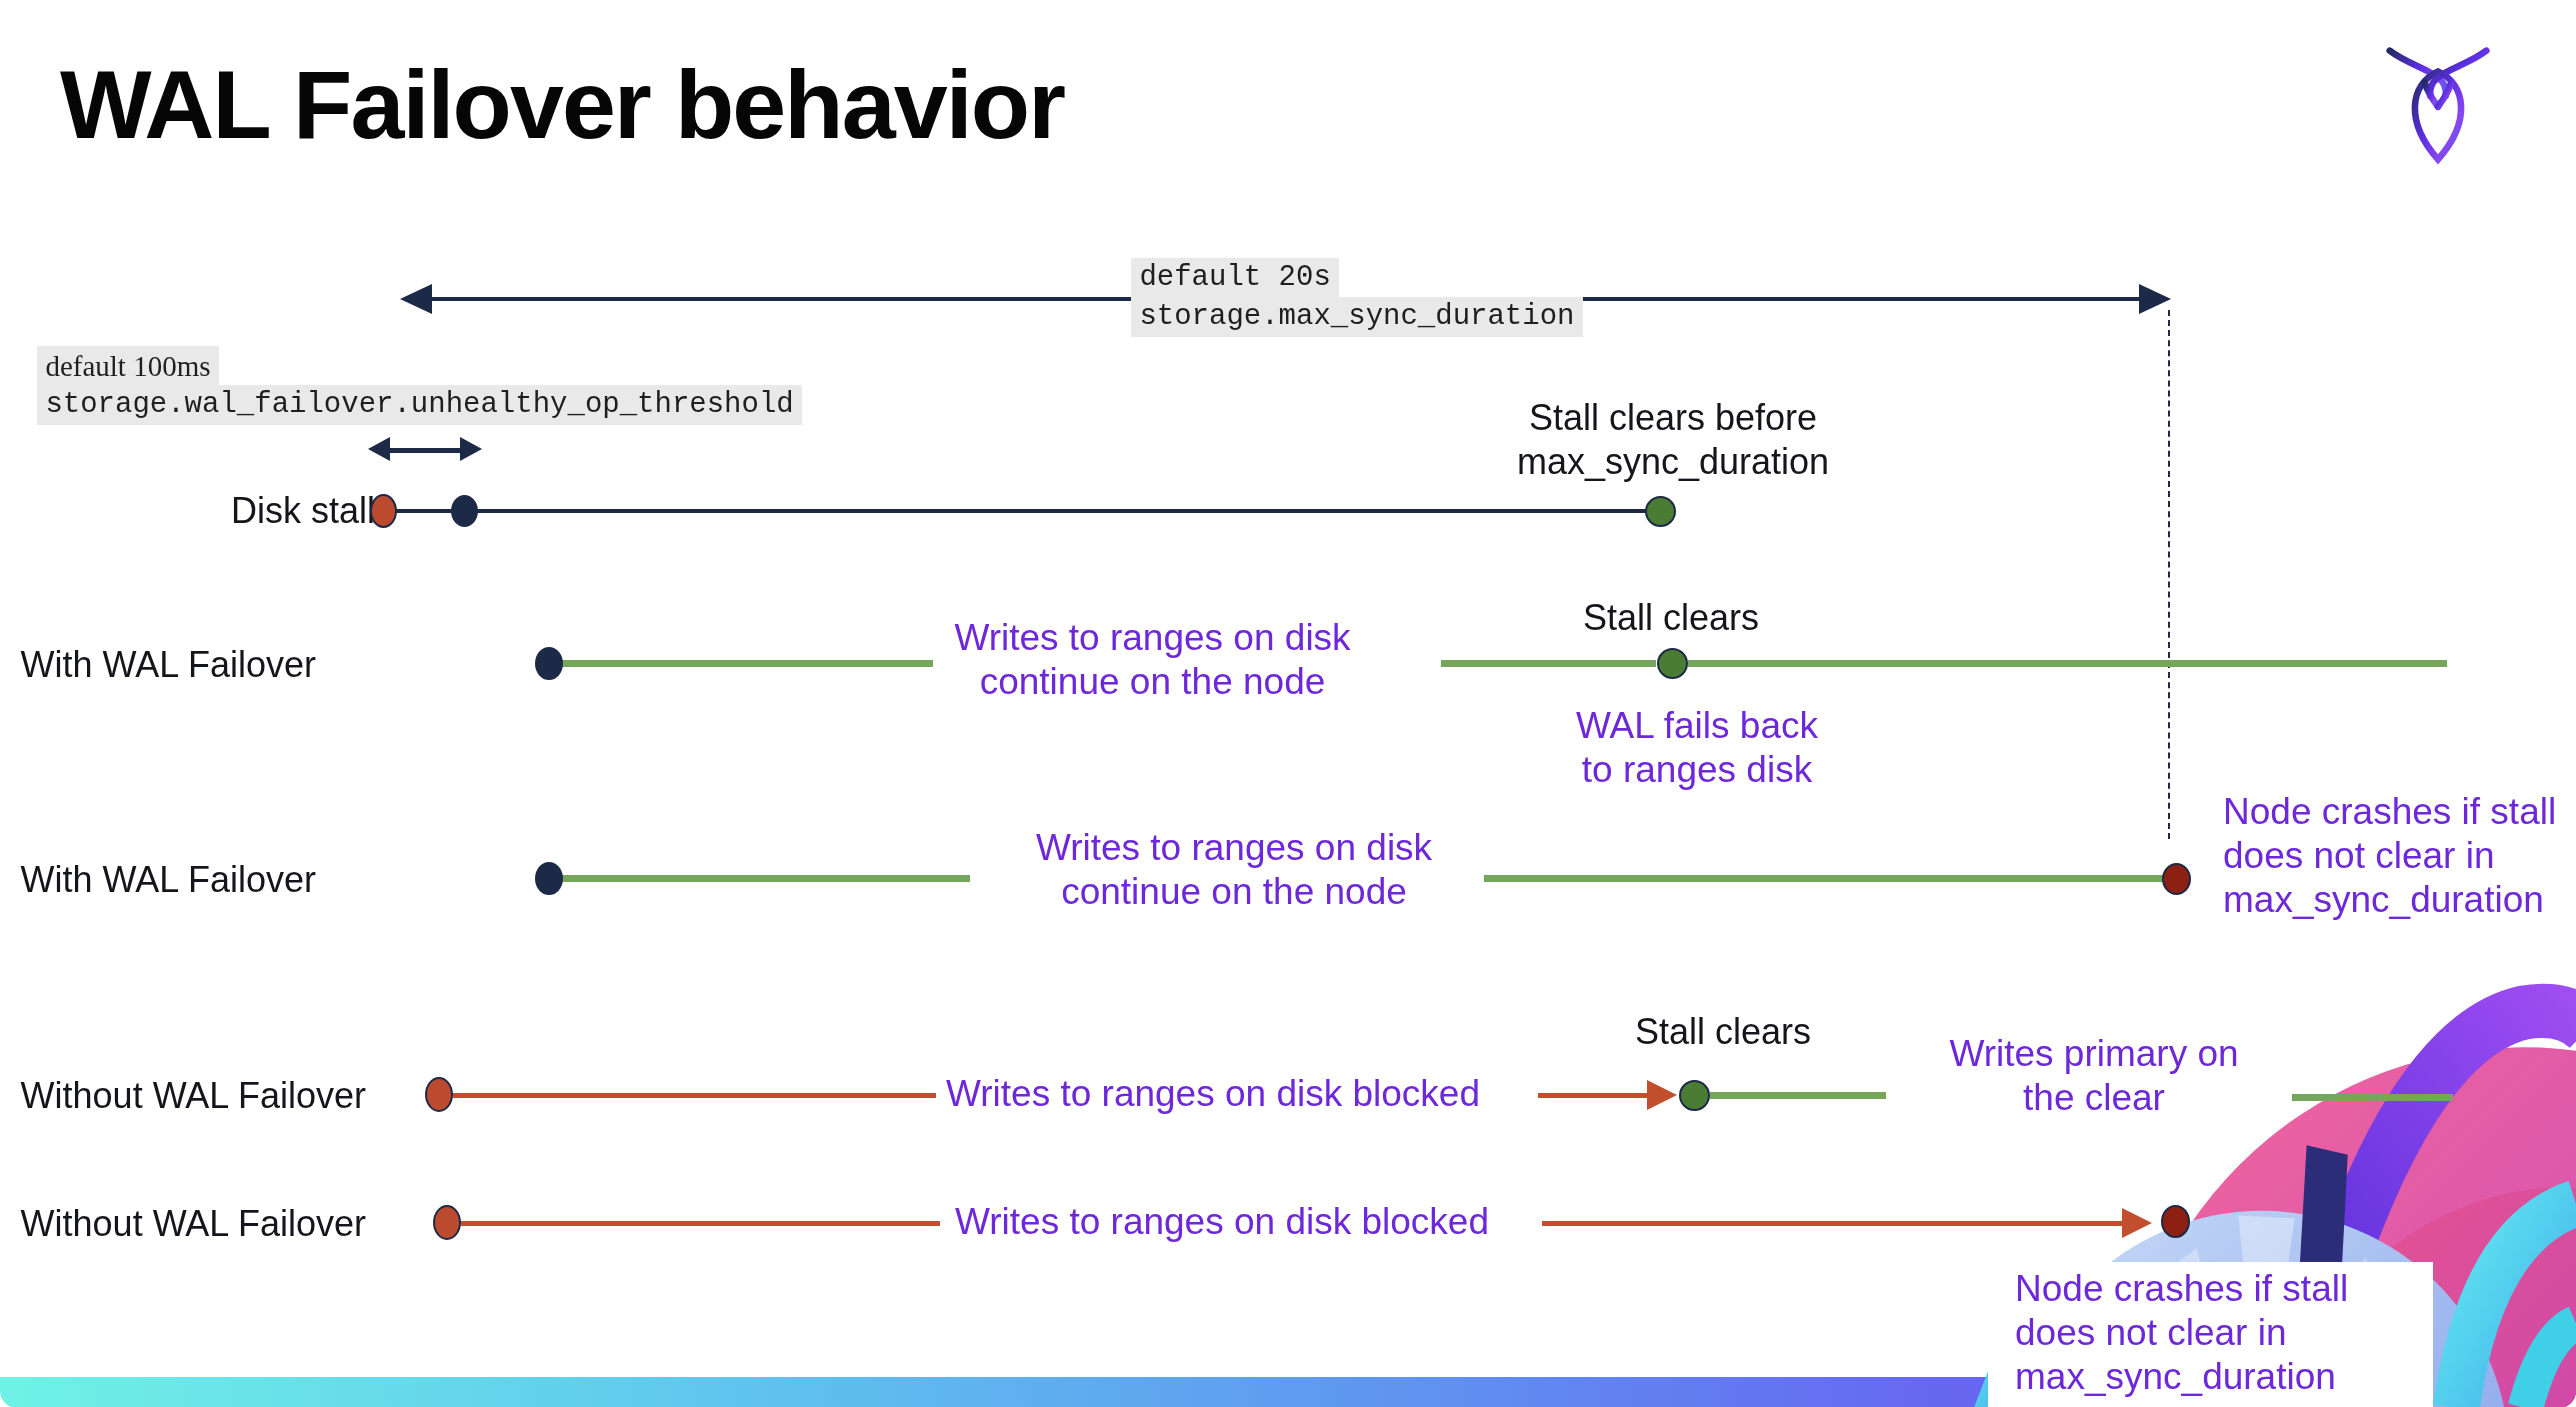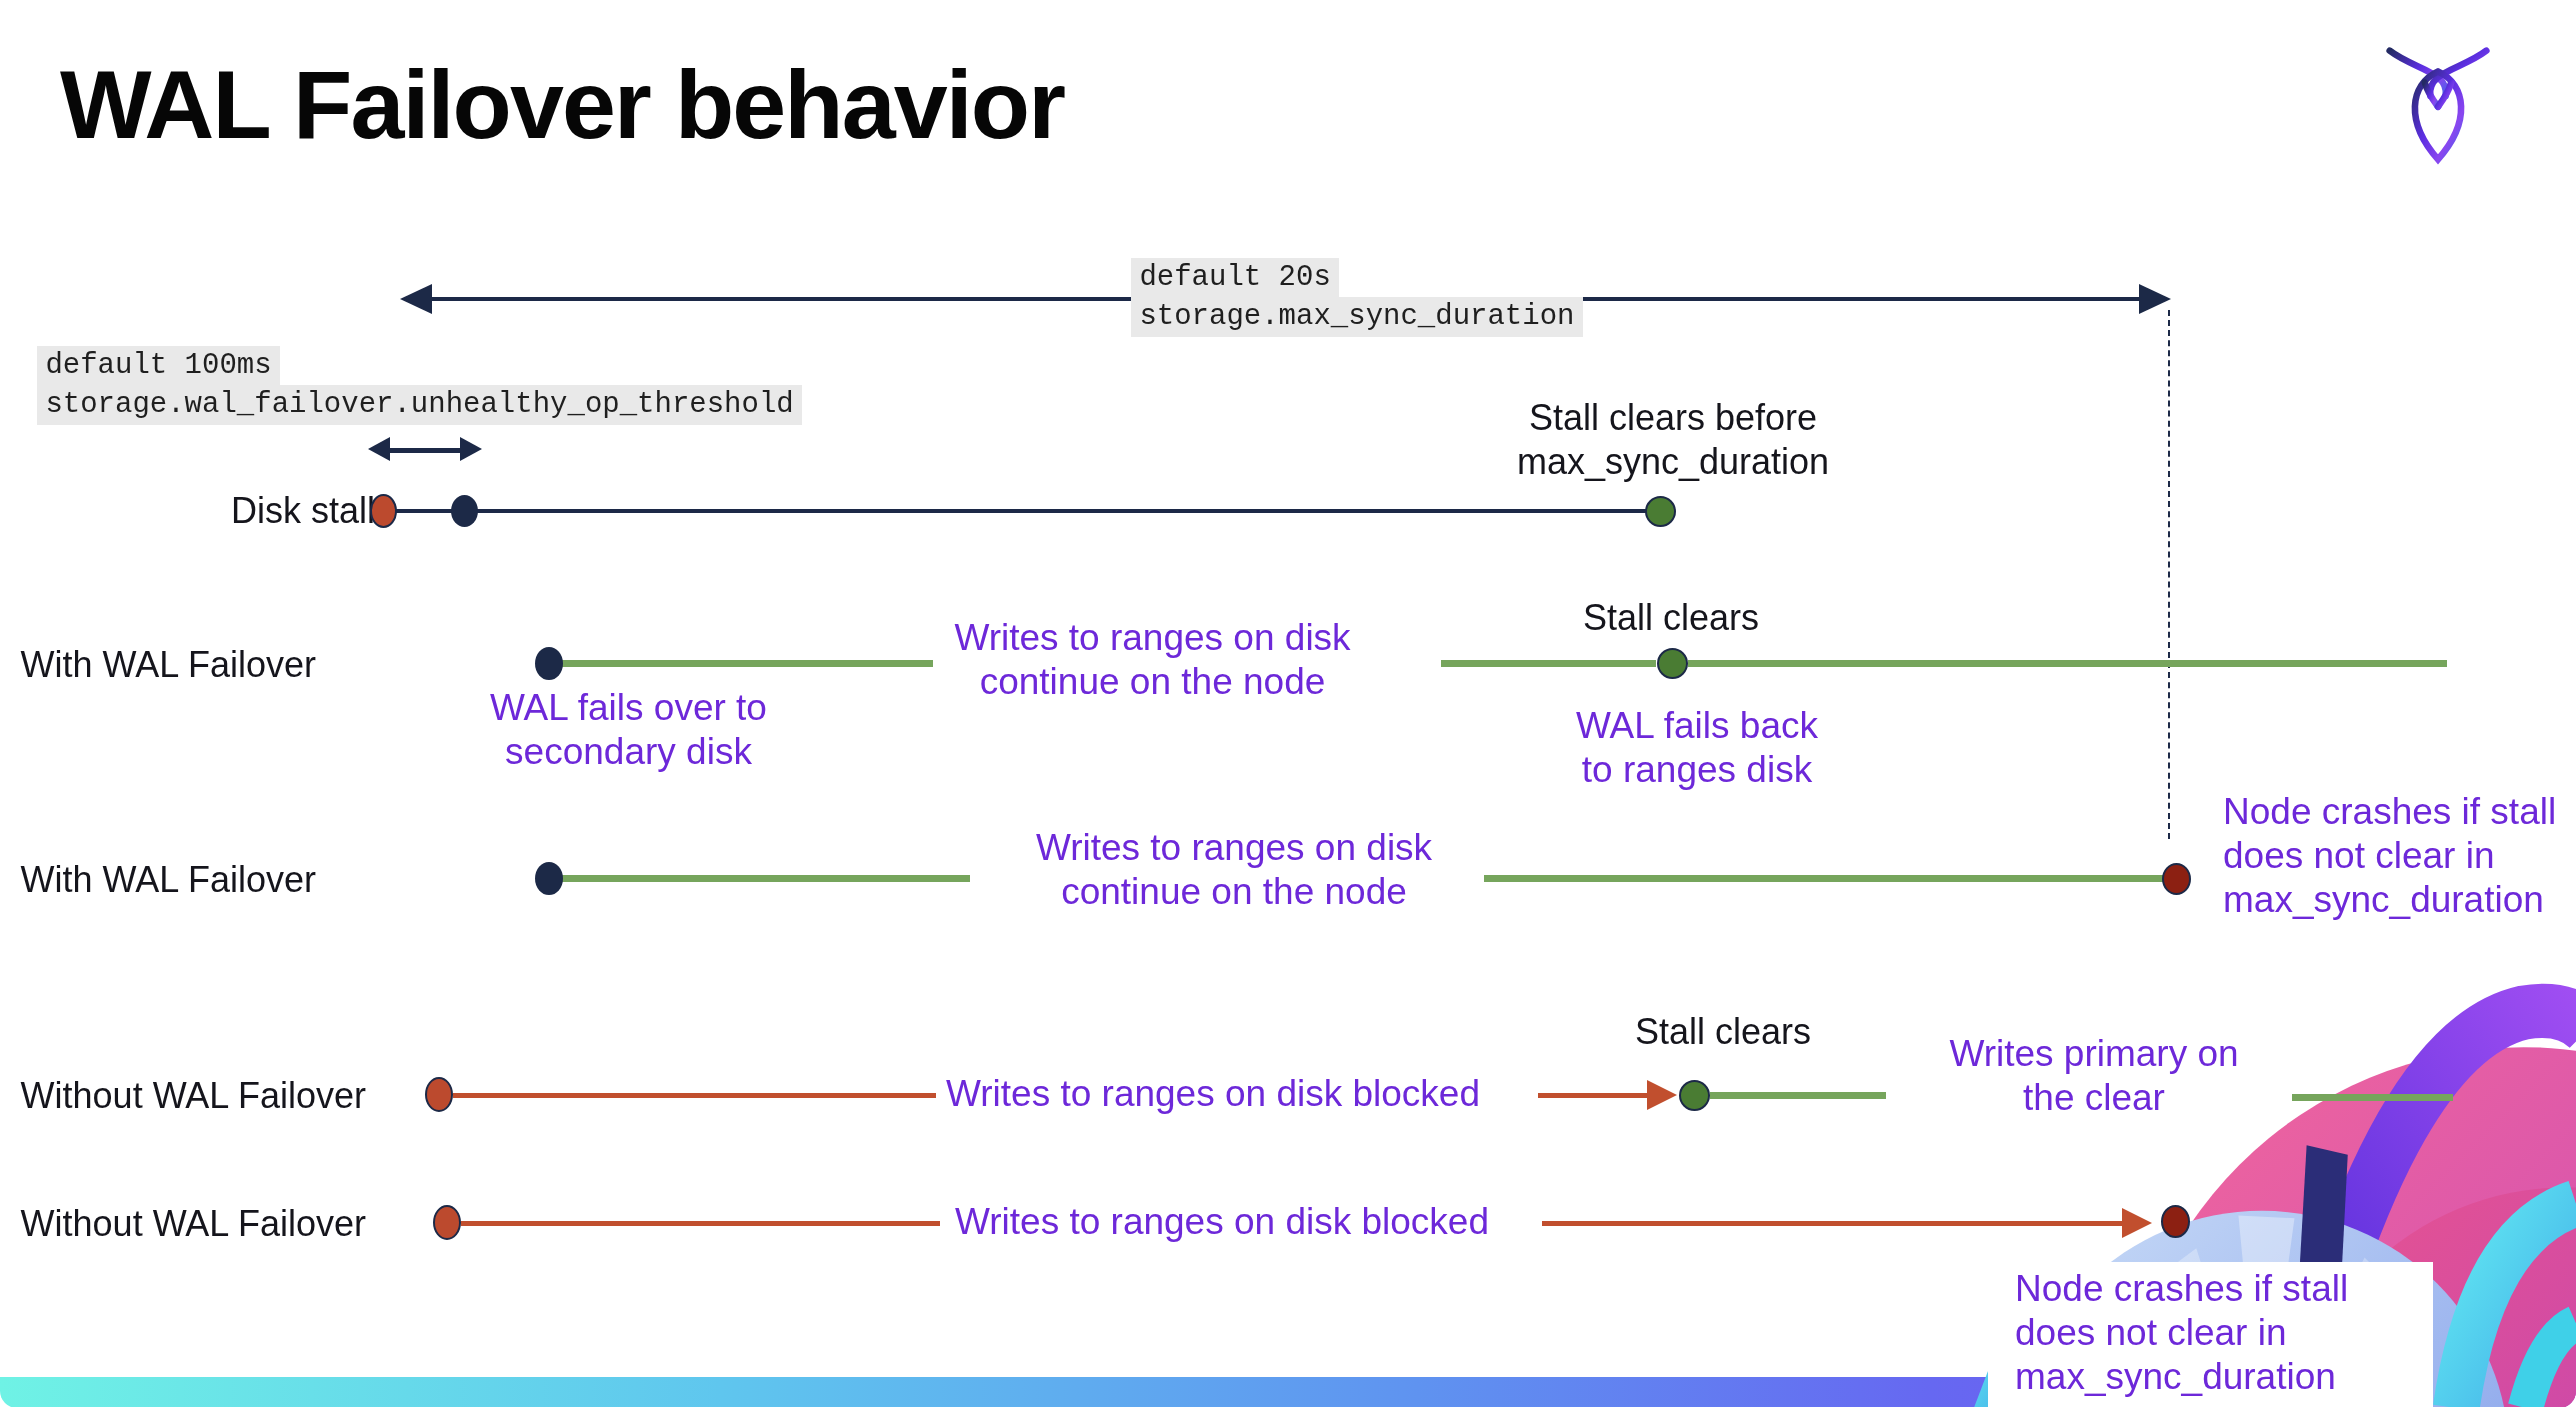--- a/index.html
+++ b/index.html
@@ -60,21 +60,21 @@
       <path d="M50,58 C56,50 60,44 62,36"></path>
     </g>
   </svg>
 
   <div class="hline navy-bg" style="left:428px;top:297px;width:1725px;height:3.7px;"></div>
   <div class="tri" style="left:400px;top:284px;border-top:15px solid transparent;border-bottom:15px solid transparent;border-right:32px solid #1c2947;"></div>
   <div class="tri" style="left:2139px;top:284px;border-top:15px solid transparent;border-bottom:15px solid transparent;border-left:32px solid #1c2947;"></div>
   <div class="el mono" style="left:1131px;top:258px;">default 20s</div>
   <div class="el mono" style="left:1131px;top:297px;">storage.max_sync_duration</div>
 
-  <div class="el mono" style="left:37px;top:346px;">default 100ms</div>
+  <div class="el mono" style="left:37px;top:346px;font-family:Liberation Serif, serif;">default 100ms</div>
   <div class="el mono" style="left:37px;top:385px;">storage.wal_failover.unhealthy_op_threshold</div>
   <div class="hline navy-bg" style="left:385px;top:448px;width:80px;height:4.7px;"></div>
   <div class="tri" style="left:368px;top:437px;border-top:12px solid transparent;border-bottom:12px solid transparent;border-right:22.4px solid #1c2947;"></div>
   <div class="tri" style="left:460px;top:437px;border-top:12px solid transparent;border-bottom:12px solid transparent;border-left:22.4px solid #1c2947;"></div>
 
   <div class="dashv" style="left:2168px;top:310px;height:529px;"></div>
 
   <div class="el rowlabel" style="left:131px;top:490px;width:262px;text-align:right;">Disk stalls</div>
   <div class="hline navy-bg" style="left:383px;top:509px;width:1271px;height:3.7px;"></div>
   <div class="dot dot-red" style="left:370px;top:494px;width:27px;height:34px;"></div>
@@ -88,24 +88,20 @@
   <div class="el rowlabel" style="left:20.6px;top:644px;">With WAL Failover</div>
   <div class="hline green-bg" style="left:562px;top:660px;width:371px;height:6.5px;"></div>
   <div class="hline green-bg" style="left:1441px;top:660px;width:215px;height:6.5px;"></div>
   <div class="hline green-bg" style="left:1688px;top:660px;width:759px;height:6.5px;"></div>
   <div class="dot dot-navy" style="left:535px;top:647px;width:28px;height:33px;"></div>
   <div class="dot dot-green" style="left:1657px;top:648px;width:31px;height:31px;"></div>
   <div class="el note38" style="left:1531px;top:596px;width:280px;">Stall clears</div>
   <div class="el note" style="left:942px;top:616px;width:421px;">
     <div>Writes to ranges on disk</div>
     <div>continue on the node</div>
-  </div>
-  <div class="el note" style="left:465px;top:686px;width:327px;">
-    <div>WAL fails over to</div>
-    <div>secondary disk</div>
   </div>
   <div class="el note" style="left:1538px;top:704px;width:318px;">
     <div>WAL fails  back</div>
     <div>to ranges disk</div>
   </div>
 
   <div class="el rowlabel" style="left:20.6px;top:859px;">With WAL Failover</div>
   <div class="hline green-bg" style="left:562px;top:875px;width:408px;height:6.5px;"></div>
   <div class="hline green-bg" style="left:1484px;top:875px;width:679px;height:6.5px;"></div>
   <div class="dot dot-navy" style="left:535px;top:862px;width:28px;height:33px;"></div>

